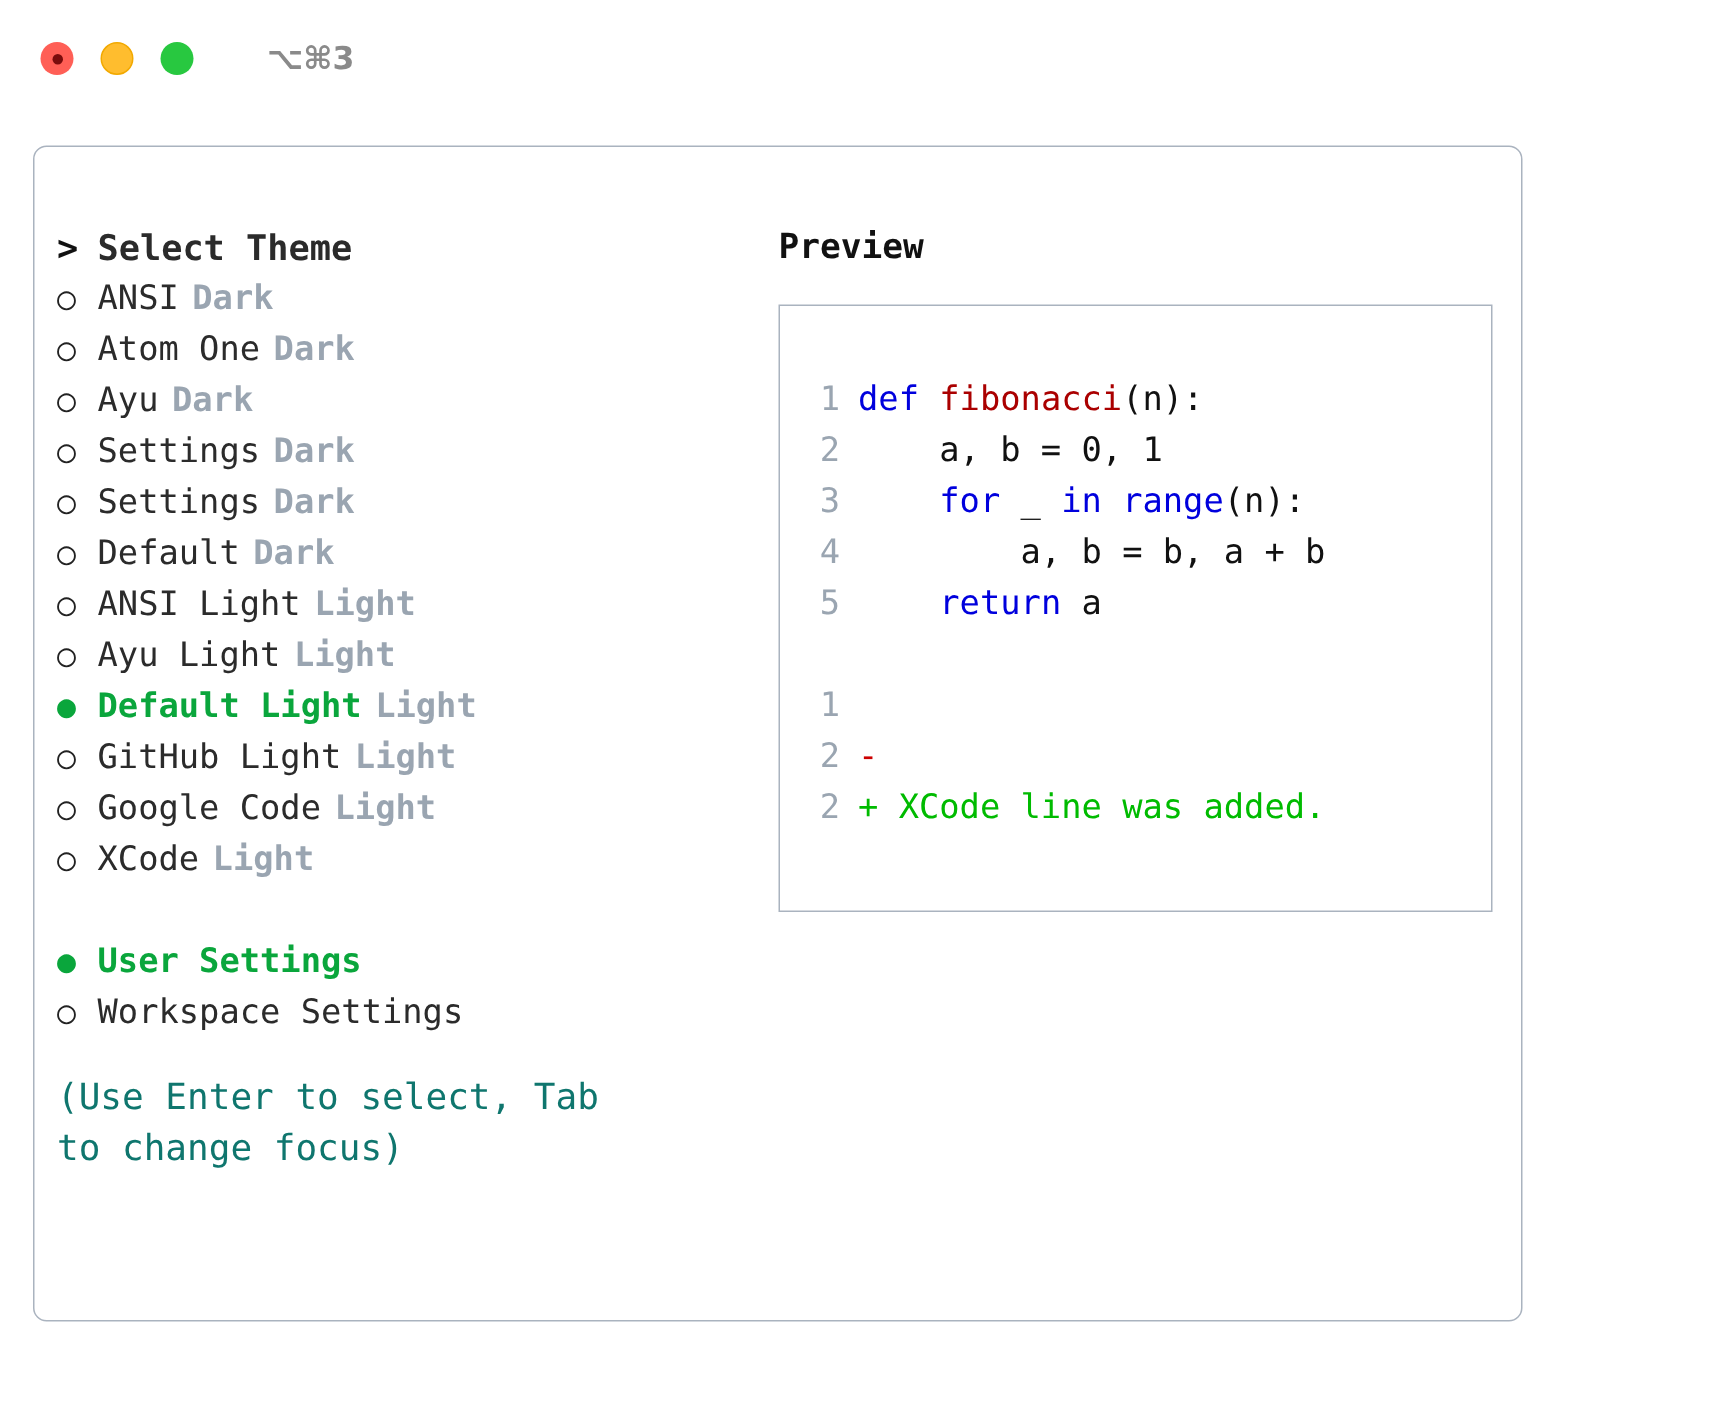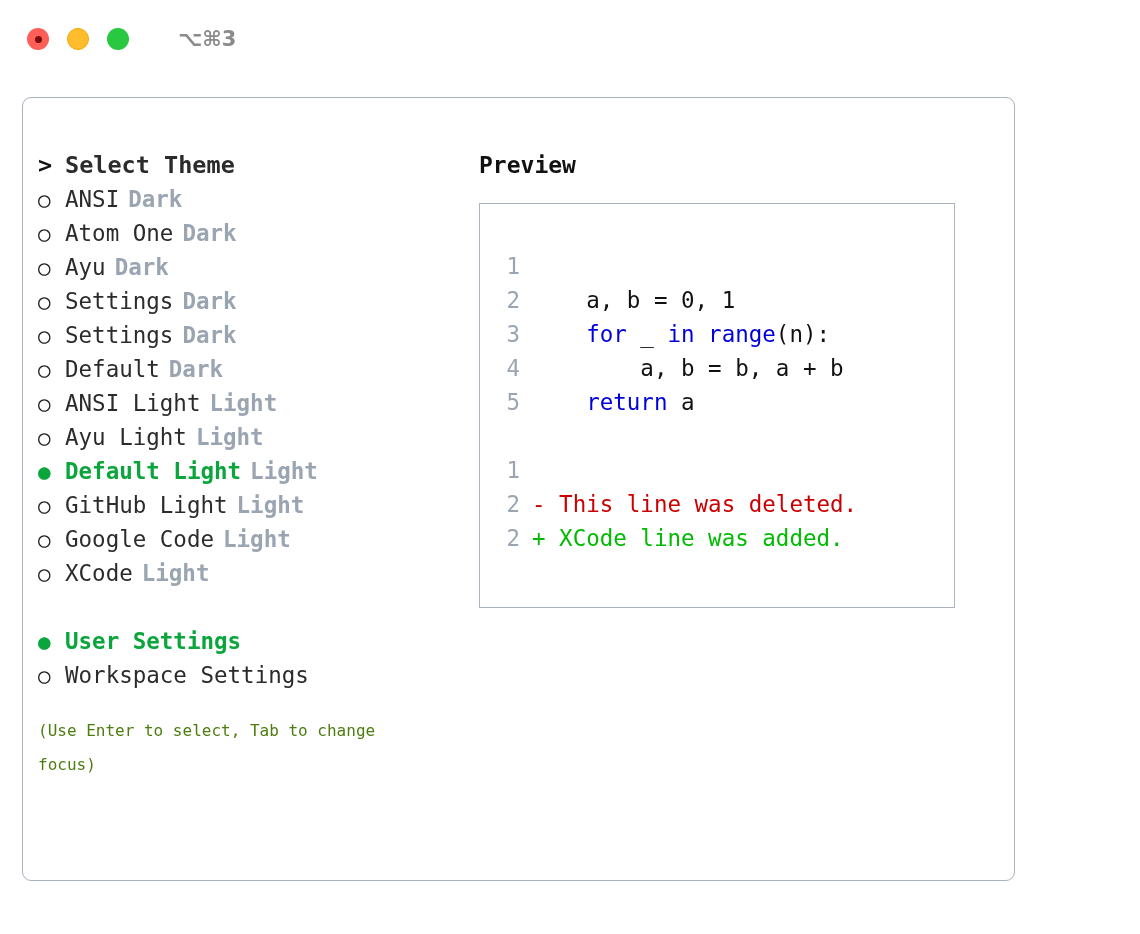--- a/index.html
+++ b/index.html
@@ -133,31 +133,31 @@
     font-size: 22.5px;
     line-height: 34px;
     height: 34px;
     color: #222222;
     padding-left: 27px;
     white-space: pre;
   }
 
   .hint {
     margin-top: 22px;
-    color: #4d7c0f;
-    font-size: 16px;
+    color: #0f766e;
+    font-size: 24px;
     line-height: 34px;
     width: 400px;
     white-space: normal;
   }
 
   
   .right-col {
     position: absolute;
-    left: 456px;
+    left: 496px;
     top: 50px;
     width: 500px;
   }
   .preview-title {
     font-size: 23px;
     font-weight: bold;
     color: #111111;
     line-height: 34px;
     margin-bottom: 21px;
   }
@@ -238,30 +238,30 @@
             <div class="row"><span class="marker">○</span><span class="name">Workspace Settings</span></div>
           </div>
 
         <div class="hint">(Use Enter to select, Tab to change focus)</div>
       </div>
 
       <div class="right-col">
         <div class="preview-title">Preview</div>
         <div class="preview-box">
           <div id="code-block">
-              <div class="code-line"><span class="lineno">1</span></div>
+              <div class="code-line"><span class="lineno">1</span><span><span class="tok-kw">def </span><span class="tok-fn">fibonacci</span><span class="tok-plain">(n):</span></span></div>
               <div class="code-line"><span class="lineno">2</span><span><span class="tok-plain">    a, b = 0, 1</span></span></div>
               <div class="code-line"><span class="lineno">3</span><span><span class="tok-plain">    </span><span class="tok-kw">for</span><span class="tok-plain"> _ </span><span class="tok-kw">in</span><span class="tok-plain"> </span><span class="tok-kw">range</span><span class="tok-plain">(n):</span></span></div>
               <div class="code-line"><span class="lineno">4</span><span><span class="tok-plain">        a, b = b, a + b</span></span></div>
               <div class="code-line"><span class="lineno">5</span><span><span class="tok-plain">    </span><span class="tok-kw">return</span><span class="tok-plain"> a</span></span></div>
             </div>
           <div class="blank-line"></div>
           <div id="diff-block">
               <div class="code-line"><span class="lineno">1</span><span class="diff-ctx"> </span></div>
-              <div class="code-line"><span class="lineno">2</span><span class="diff-del">-</span><span class="diff-del"> This line was deleted.</span></div>
+              <div class="code-line"><span class="lineno">2</span><span class="diff-del">-</span></div>
               <div class="code-line"><span class="lineno">2</span><span class="diff-add">+</span><span class="diff-add"> XCode line was added.</span></div>
             </div>
         </div>
       </div>
 
     </div>
   </div>
 </div>
 
 </body></html>

